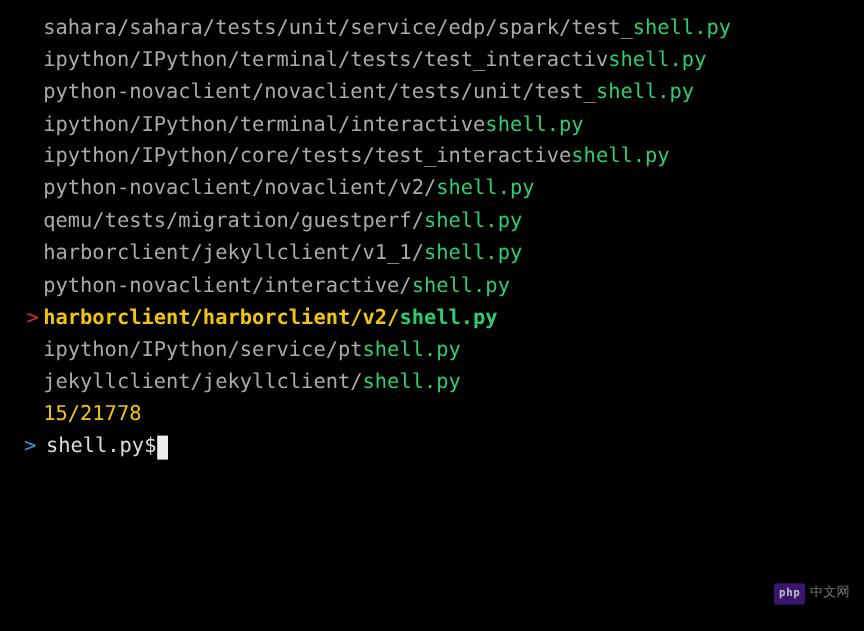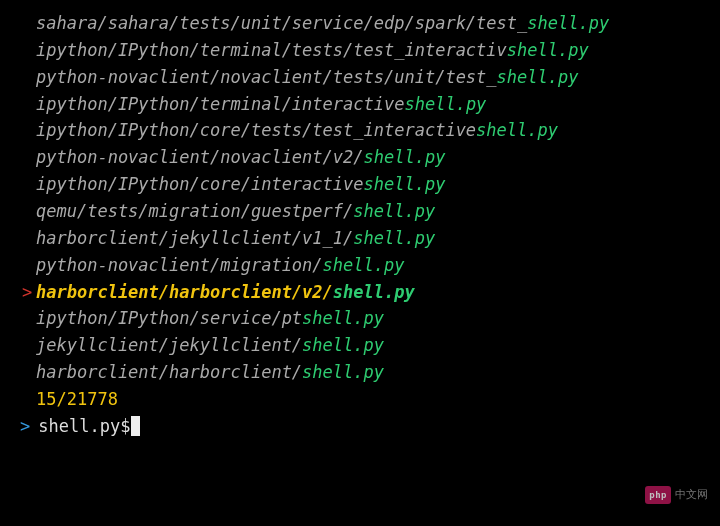--- a/index.html
+++ b/index.html
@@ -60,33 +60,32 @@
     .cursor {
       display: inline-block;
       width: 9px;
       height: 20px;
       background: #eee;
       vertical-align: text-bottom;
       margin-left: 1px;
     }
     .results {
       padding-left: 16px;
-      font-style: italic;
     }
     .watermark {
       position: absolute;
       right: 12px;
       bottom: 22px;
       display: flex;
       align-items: center;
       gap: 4px;
       opacity: 0.75;
     }
     .watermark-badge {
-      background: #be185d;
+      background: #4c1d95;
       color: #fff;
       font-size: 9px;
       font-weight: bold;
       padding: 2px 4px;
       border-radius: 3px;
       letter-spacing: 0.5px;
     }
     .watermark-text {
       color: #9a9a9a;
       font-size: 11px;
@@ -96,28 +95,26 @@
 </head>
 <body>
 
 <div class="results" id="results-container">
     <div class="line"><span class="path-plain">sahara/sahara/tests/unit/service/edp/spark/test_</span><span class="match">shell.py</span></div>
     <div class="line"><span class="path-plain">ipython/IPython/terminal/tests/test_interactiv</span><span class="match">shell.py</span></div>
     <div class="line"><span class="path-plain">python-novaclient/novaclient/tests/unit/test_</span><span class="match">shell.py</span></div>
     <div class="line"><span class="path-plain">ipython/IPython/terminal/interactive</span><span class="match">shell.py</span></div>
     <div class="line"><span class="path-plain">ipython/IPython/core/tests/test_interactive</span><span class="match">shell.py</span></div>
     <div class="line"><span class="path-plain">python-novaclient/novaclient/v2/</span><span class="match">shell.py</span></div>
-    <div class="line"><span class="path-plain">ipython/IPython/core/interactive</span><span class="match">shell.py</span></div>
     <div class="line"><span class="path-plain">qemu/tests/migration/guestperf/</span><span class="match">shell.py</span></div>
     <div class="line"><span class="path-plain">harborclient/jekyllclient/v1_1/</span><span class="match">shell.py</span></div>
-    <div class="line"><span class="path-plain">python-novaclient/migration/</span><span class="match">shell.py</span></div>
+    <div class="line"><span class="path-plain">python-novaclient/interactive/</span><span class="match">shell.py</span></div>
     <div class="line selected"><span class="selected-marker">&gt;</span><span class="path-plain">harborclient/harborclient/v2/</span><span class="match">shell.py</span></div>
     <div class="line"><span class="path-plain">ipython/IPython/service/pt</span><span class="match">shell.py</span></div>
     <div class="line"><span class="path-plain">jekyllclient/jekyllclient/</span><span class="match">shell.py</span></div>
-    <div class="line"><span class="path-plain">harborclient/harborclient/</span><span class="match">shell.py</span></div>
   </div>
 
 <div class="line count">15/21778</div>
 
 <div class="line prompt-line">
   <span class="prompt-chevron">&gt;</span>
   <span class="prompt-text">shell.py$</span>
   <span class="cursor"></span>
 </div>
 

